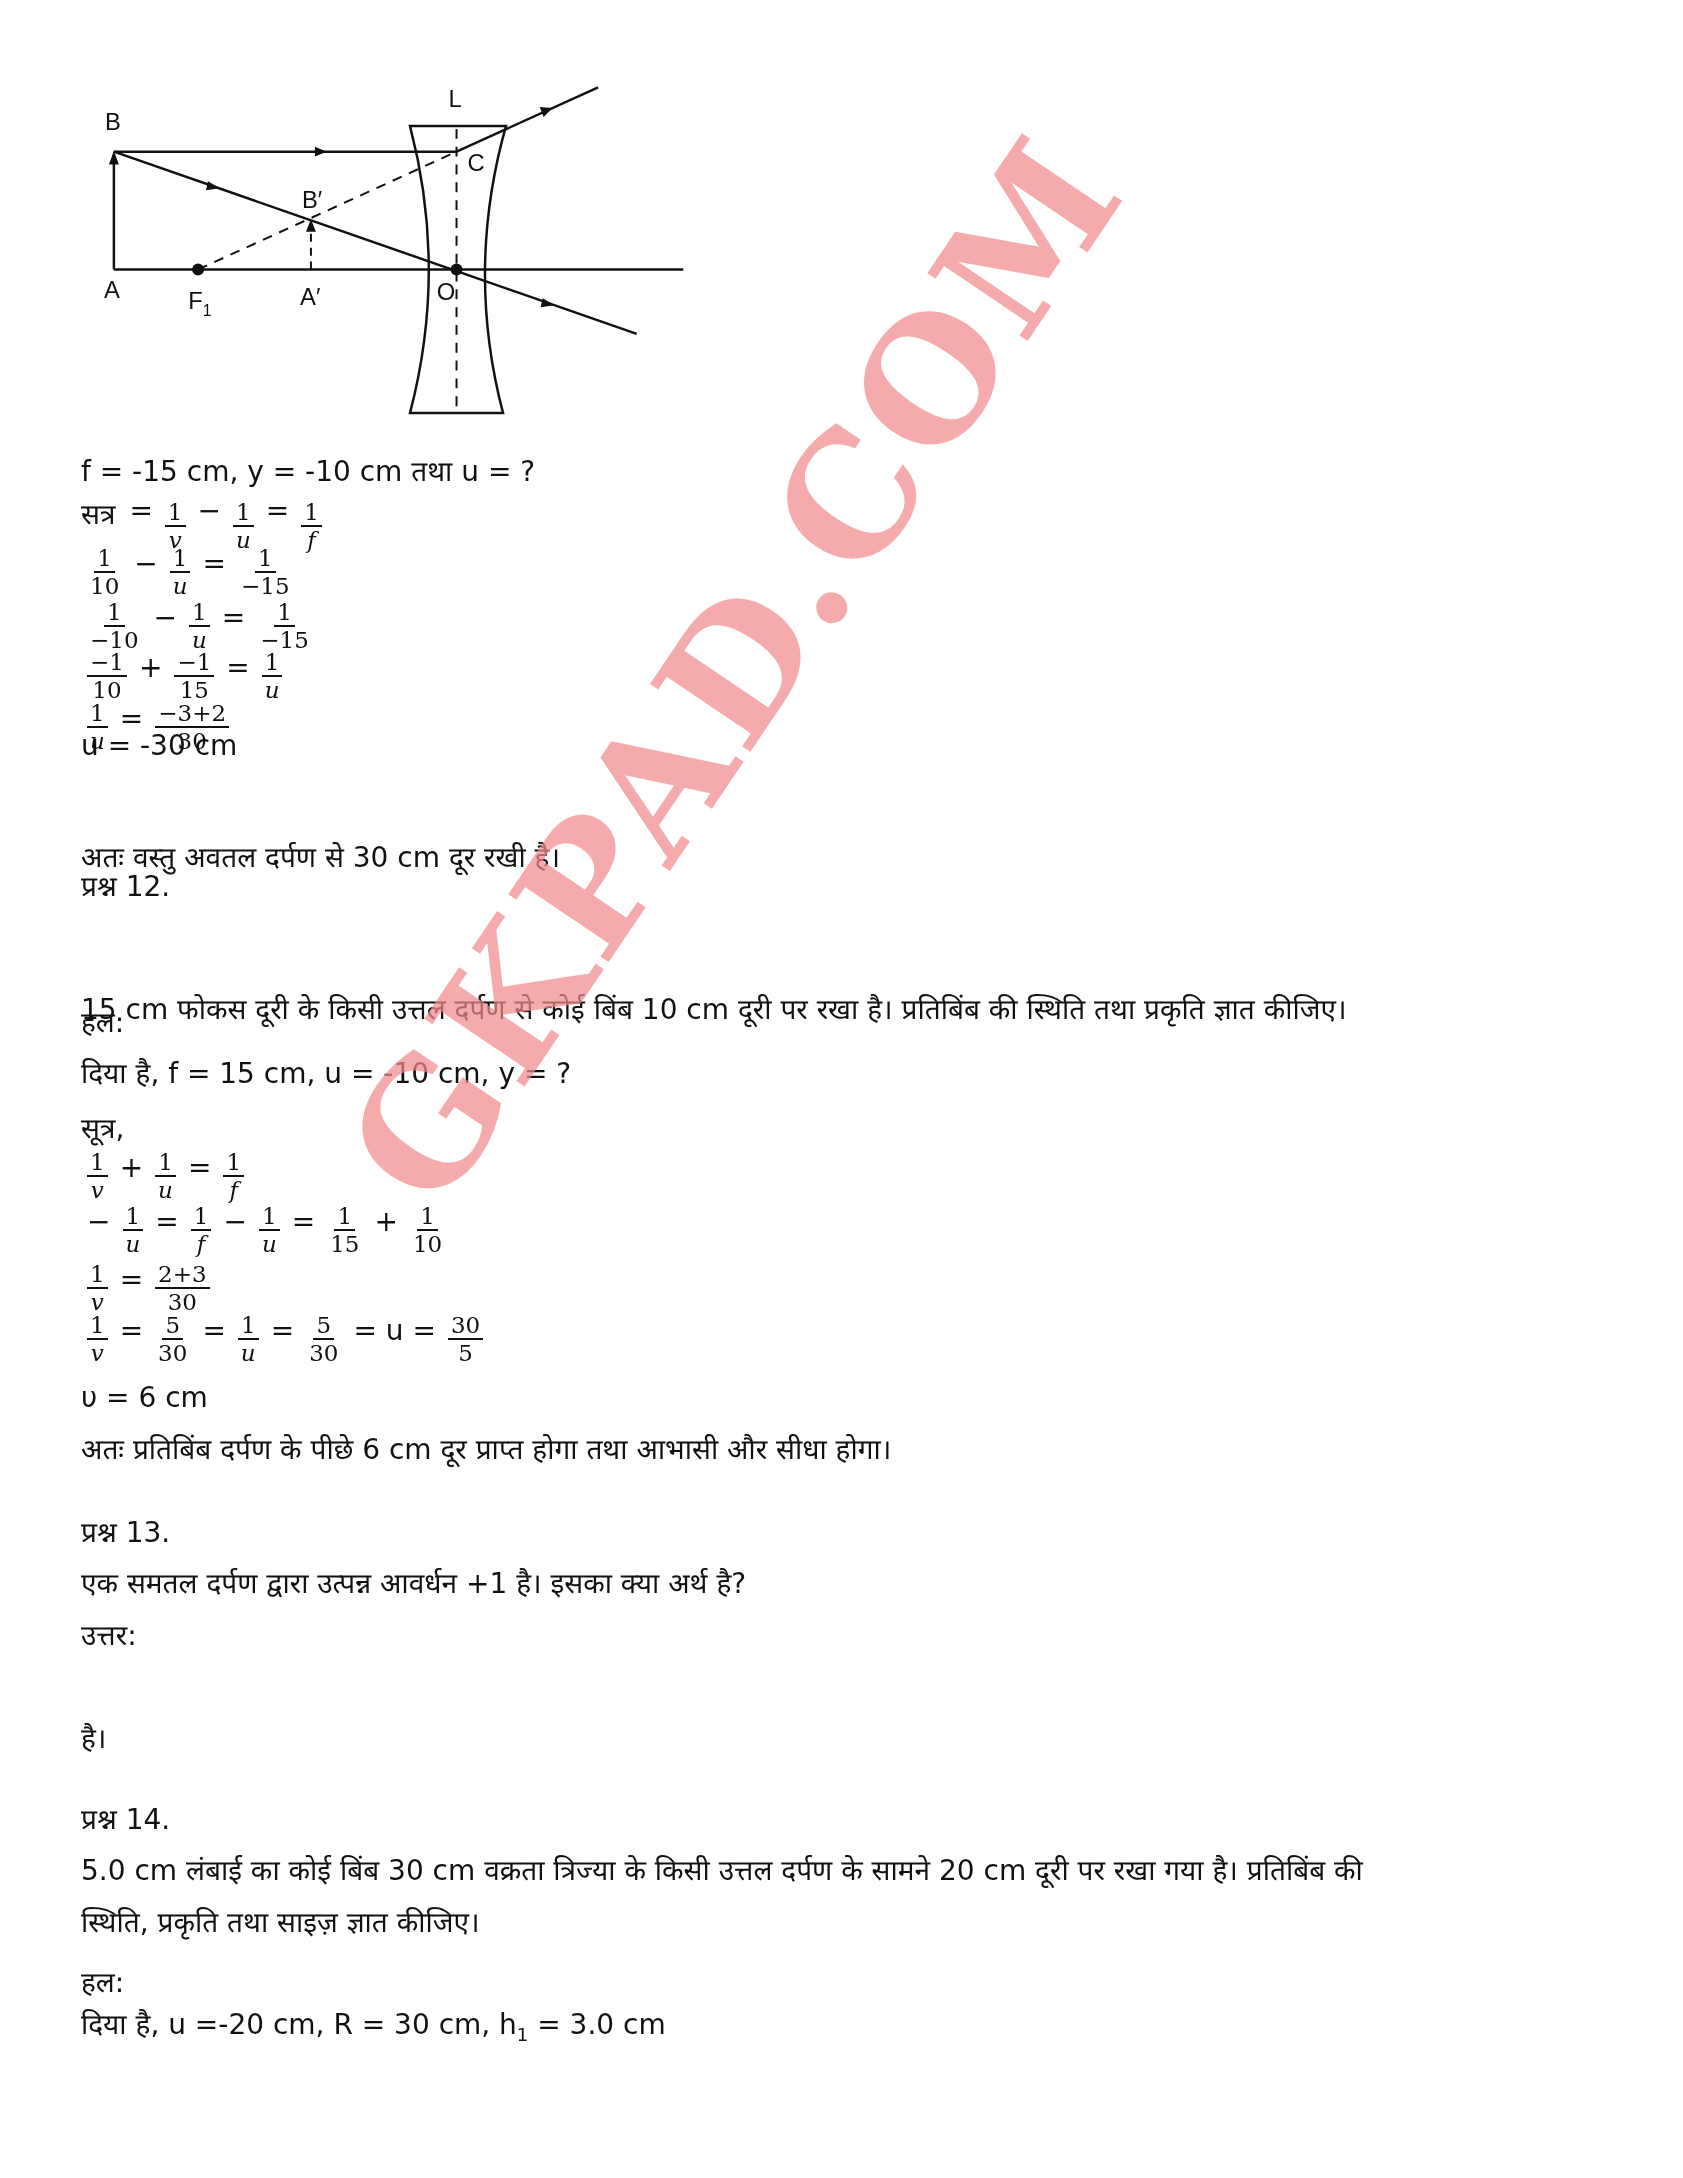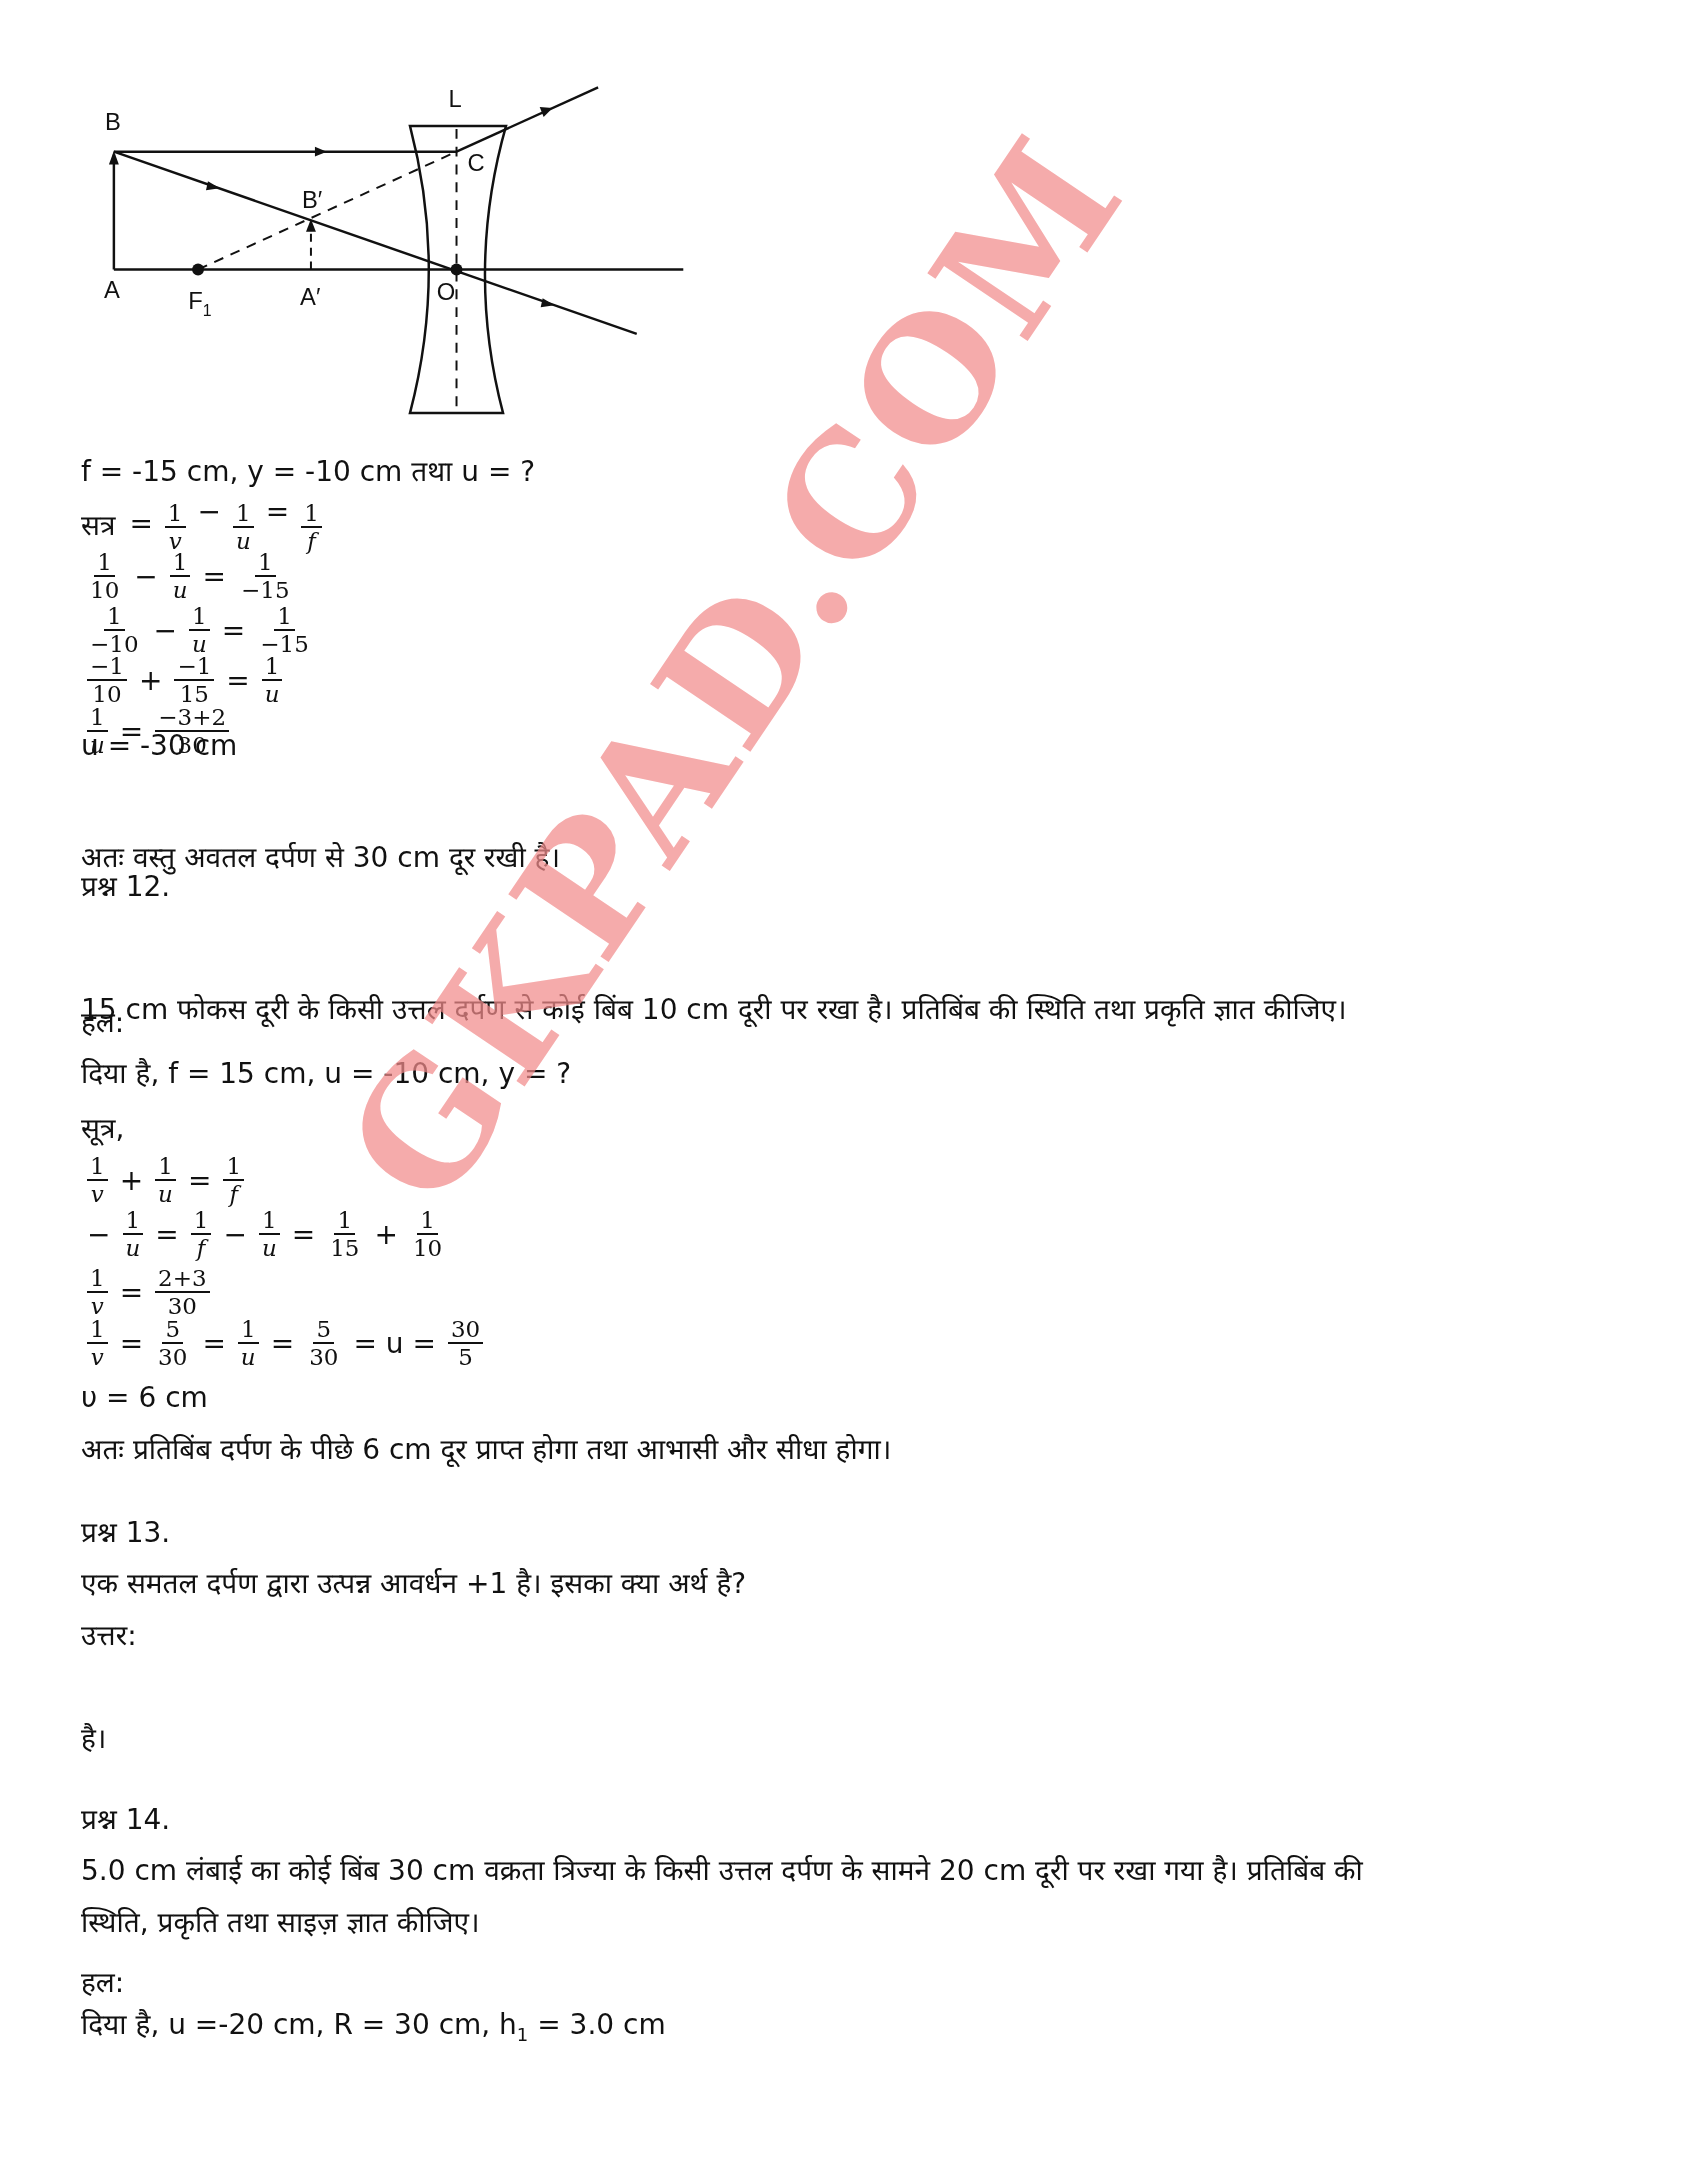--- a/index.html
+++ b/index.html
@@ -1,19 +1,19 @@
 <!DOCTYPE html>
 <html><head>
 <meta charset="utf-8">
 <style>
   html, body { margin:0; padding:0; background:#ffffff; }
   body { width:1683px; height:2178px; position:relative; overflow:hidden; color:#111; }
   .page { position:absolute; left:0; top:0; width:1683px; height:2178px; }
   .line { position:absolute; left:81px; height:40px; line-height:40px; font-family:"DejaVu Sans", sans-serif; font-size:28px; white-space:nowrap; color:#111; }
-  .mline { position:absolute; left:81px; height:59px; display:flex; align-items:center; font-family:"DejaVu Serif", "Liberation Serif", serif; font-size:24px; white-space:nowrap; color:#111; }
+  .mline { position:absolute; left:81px; height:59px; display:flex; align-items:flex-start; font-family:"DejaVu Serif", "Liberation Serif", serif; font-size:24px; white-space:nowrap; color:#111; }
   .frac { display:inline-flex; flex-direction:column; align-items:center; margin:0 6px; line-height:1; }
   .frac .num { font-size:23px; padding:0 3px 1px 3px; border-bottom:2px solid #111; }
   .frac .den { font-size:23px; padding:2px 3px 0 3px; font-style:italic; }
   .frac .den.up { font-style:normal; }
   .op { font-family:"DejaVu Sans", sans-serif; font-size:28px; margin:0 6px; }
   .word { font-family:"DejaVu Sans", sans-serif; font-size:28px; margin-right:8px; }
   .watermark { position:absolute; left:149px; top:634px; width:1089px; text-align:center; transform:rotate(-56deg); transform-origin:center; font-family:"DejaVu Serif", serif; font-weight:bold; font-size:166px; letter-spacing:6px; color:#f28b8b; opacity:0.72; pointer-events:none; white-space:nowrap; }
   svg text { font-family:"Liberation Sans", sans-serif; }
 </style>
 </head>

